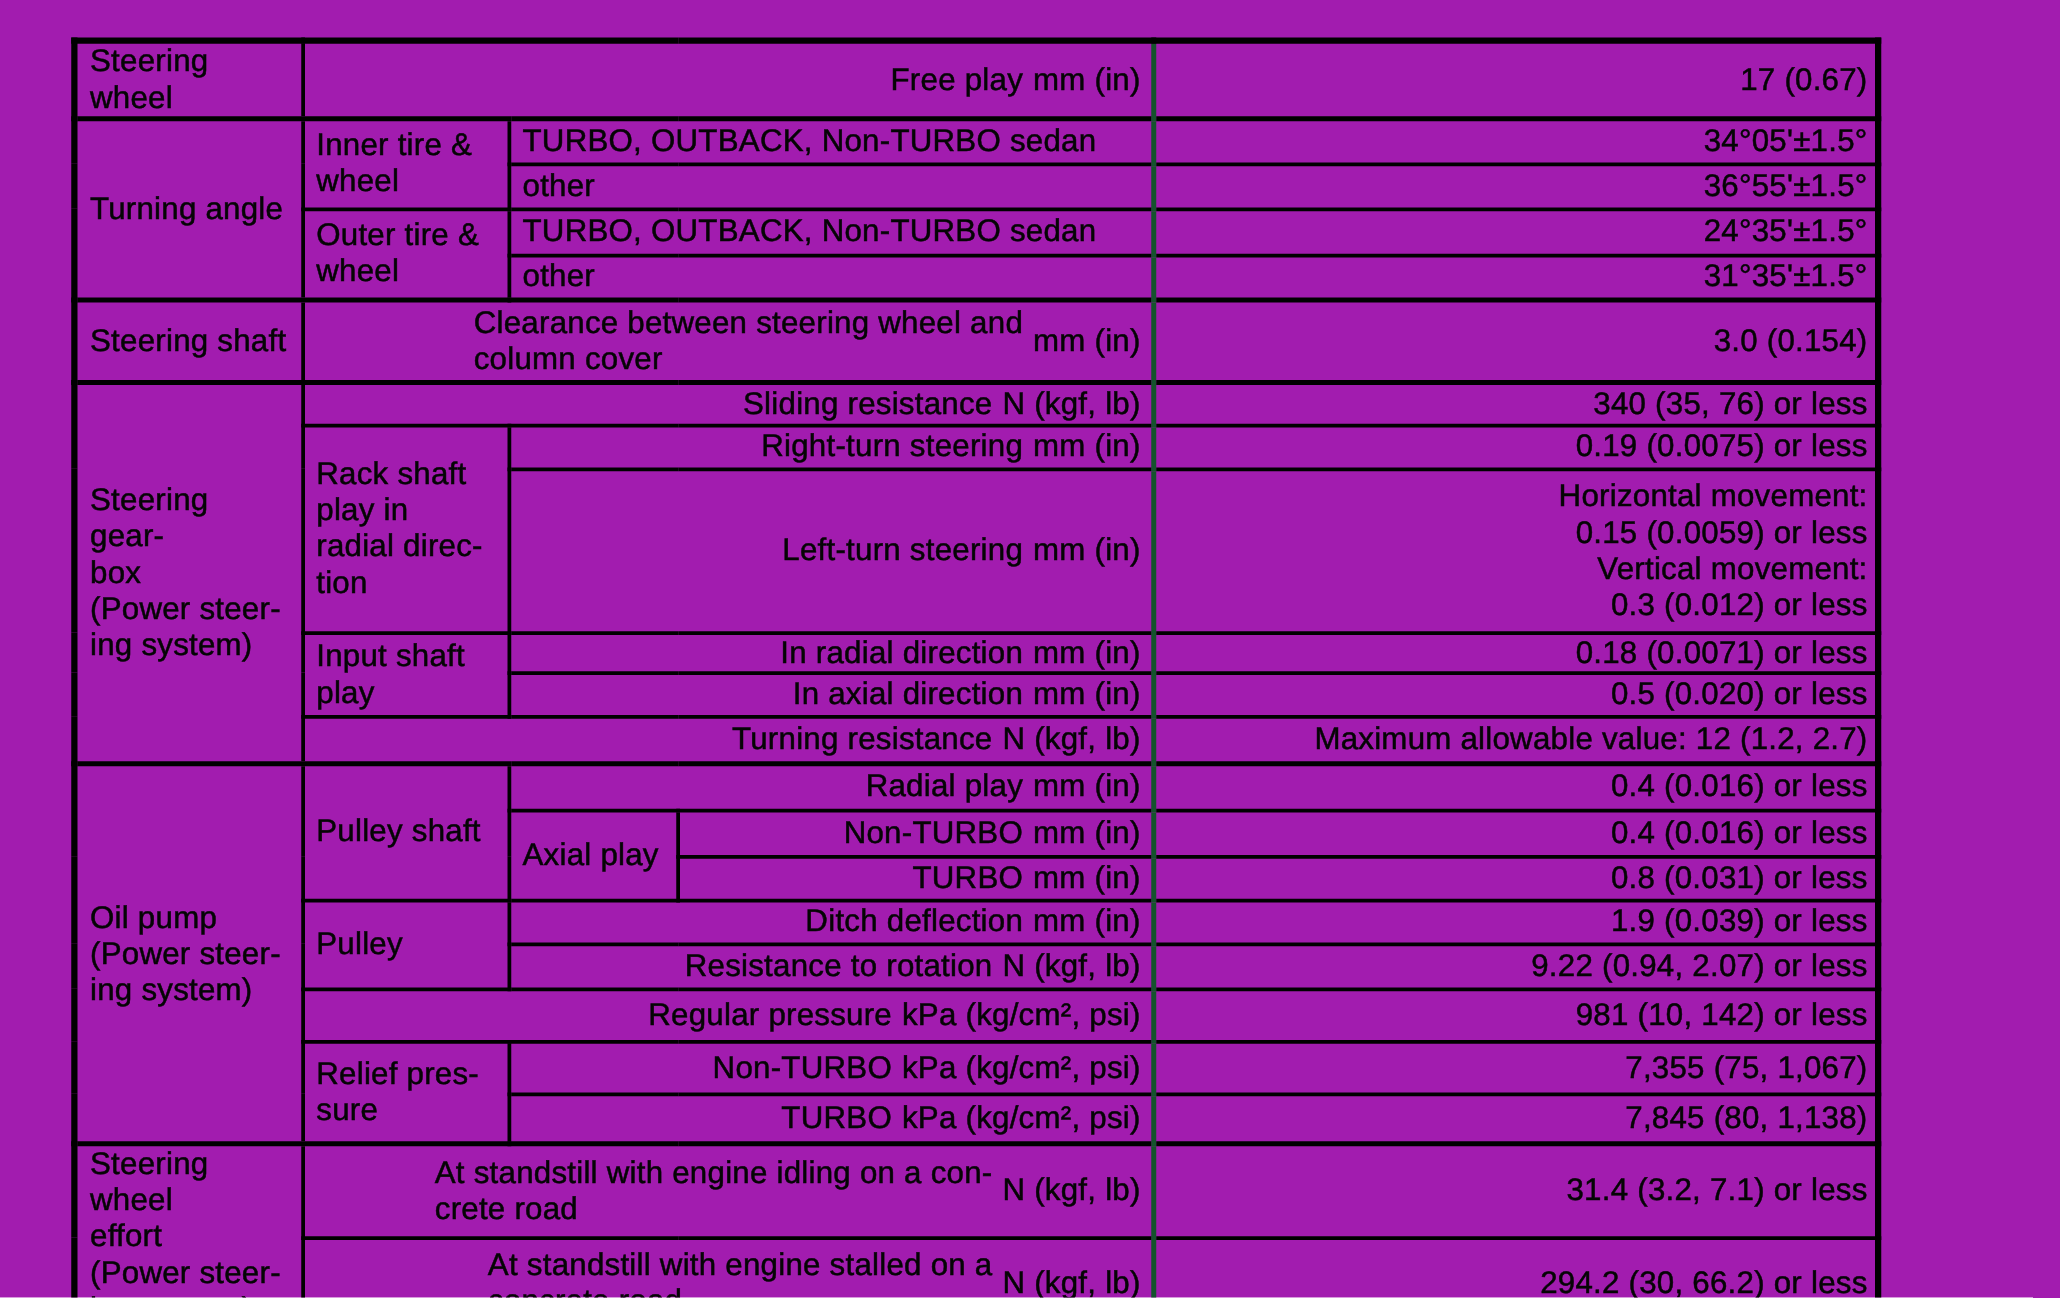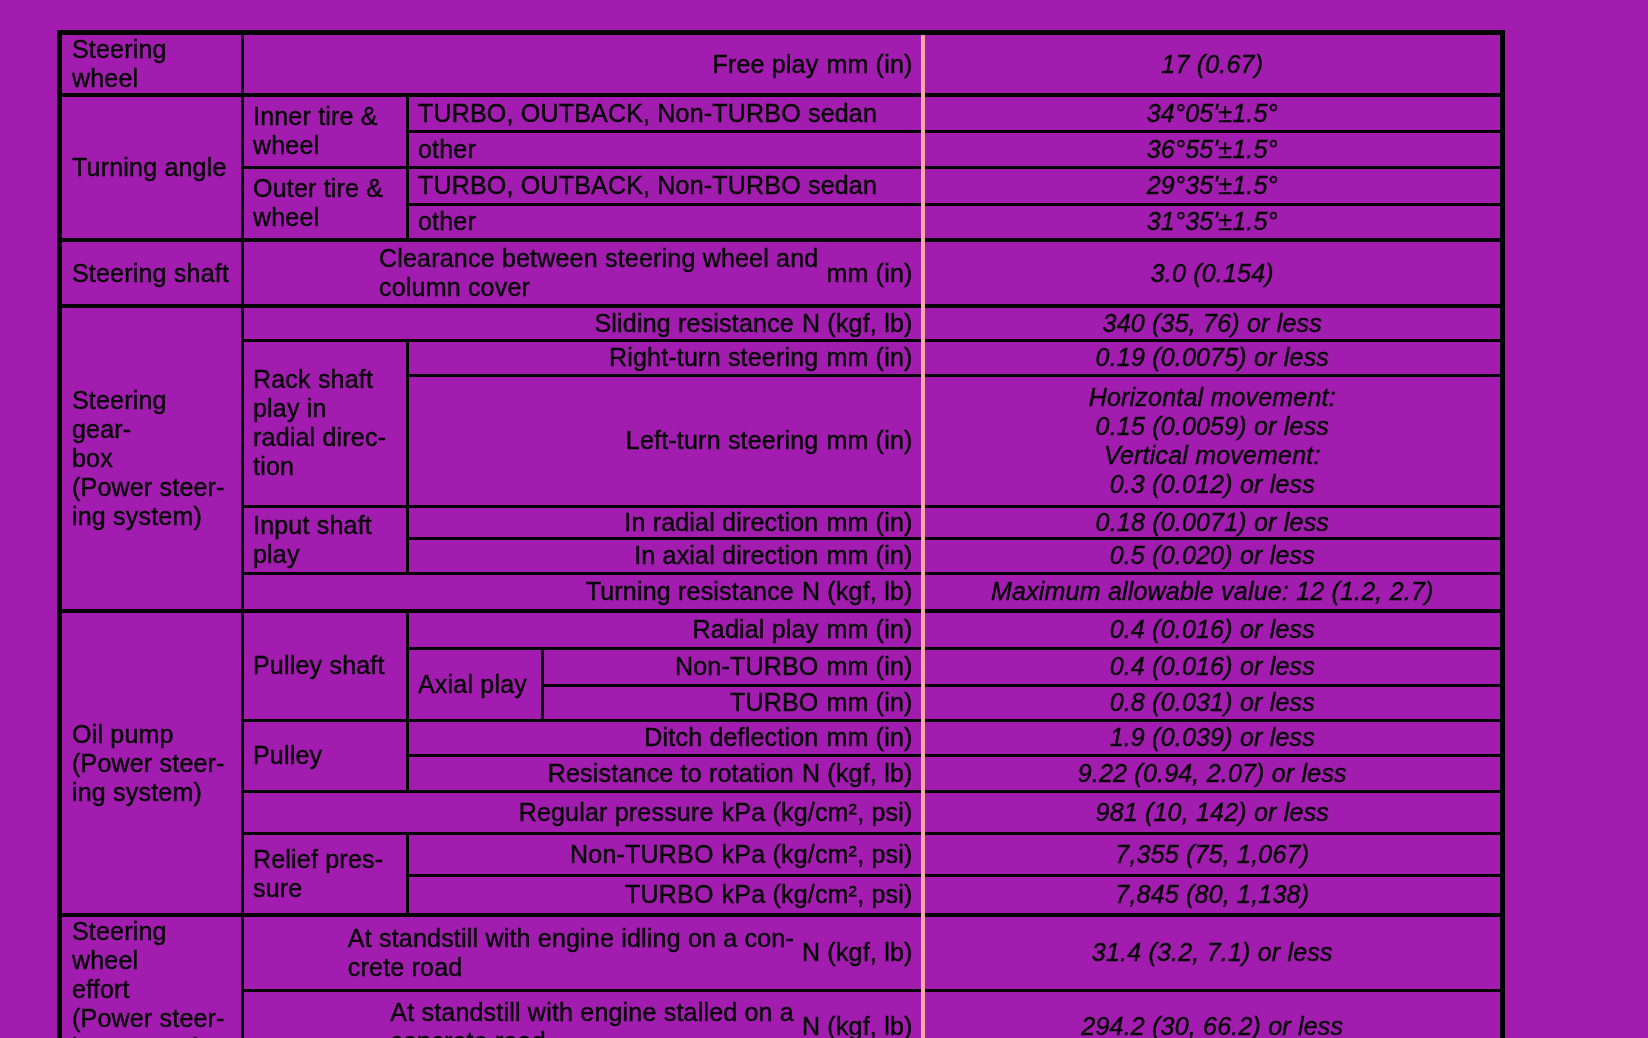--- a/index.html
+++ b/index.html
@@ -23,21 +23,21 @@
   td{
     border:3px solid #000;
     padding:0 8px 0 9px;
     vertical-align:middle;
     line-height:29px;
     overflow:hidden;
   }
   
   tr.gt > td{border-top:4px solid #000;margin-left:44px;}
   
-  td.val{border-left:4px solid #fca5a5;text-align:center;padding:0 6px;font-style:italic;}
+  td.val{border-left:4px solid #14532d;text-align:right;padding:0 6px;}
   .ml{white-space:pre-line;}
   .sp{display:flex;justify-content:flex-end;align-items:center;gap:8px;width:100%;}
   .sp .lbl{text-align:left;}
   .sp .unit{text-align:right;white-space:nowrap;flex:0 0 auto;}
   td.cat{padding-left:10px;}
 </style>
 </head>
 <body>
 
 <div class="page">
@@ -70,21 +70,21 @@
       <td class="val">34°05'±1.5°</td>
     </tr>
     <tr style="height:36px">
       <td colspan="2">other</td>
       <td class="val">36°55'±1.5°</td>
     </tr>
     <tr style="height:37px">
       <td class="ml" rowspan="2">Outer tire &amp;
 wheel</td>
       <td colspan="2">TURBO, OUTBACK, Non-TURBO sedan</td>
-      <td class="val">29°35'±1.5°</td>
+      <td class="val">24°35'±1.5°</td>
     </tr>
     <tr style="height:36px">
       <td colspan="2">other</td>
       <td class="val">31°35'±1.5°</td>
     </tr>
 
     <tr class="gt" style="height:66px">
       <td class="cat">Steering shaft</td>
       <td colspan="3">
         <div class="sp">

